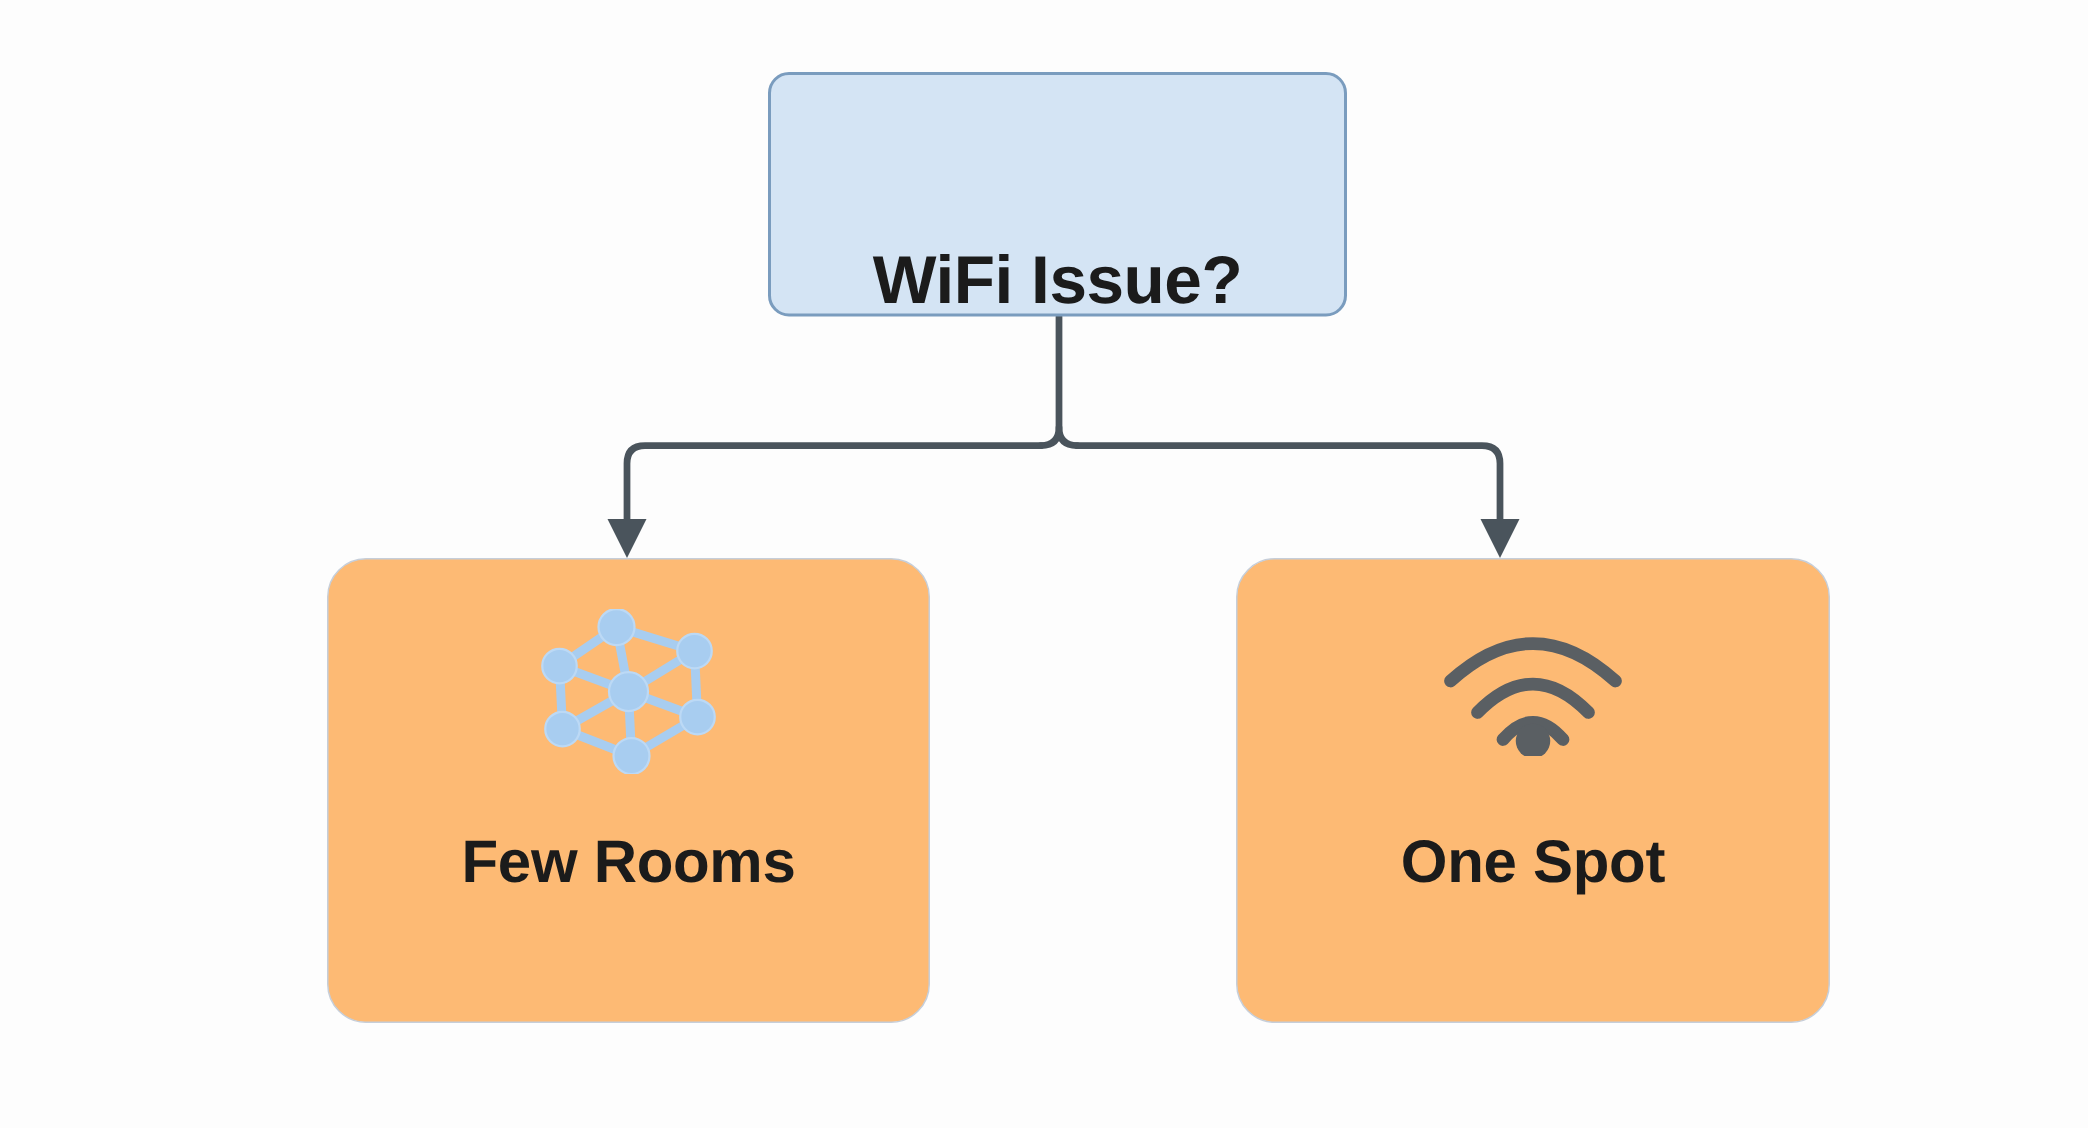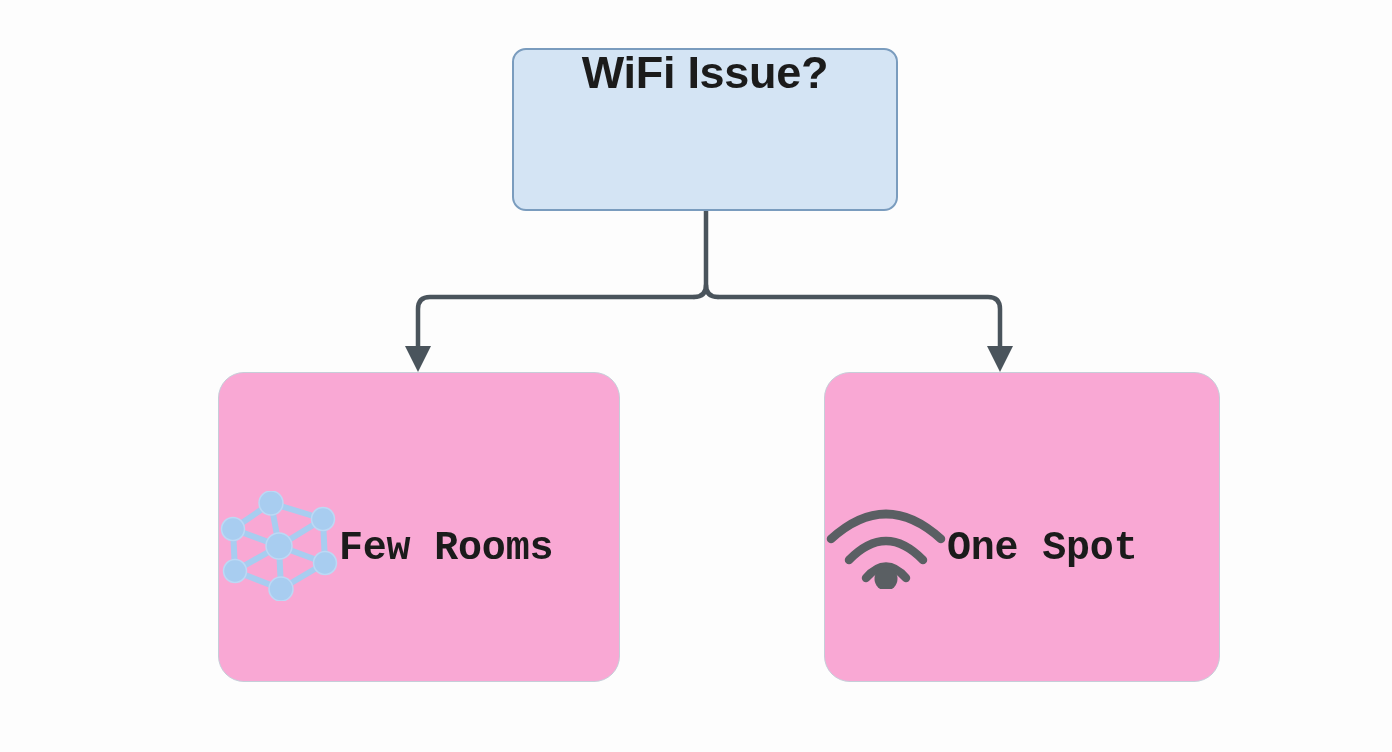--- a/index.html
+++ b/index.html
@@ -33,45 +33,44 @@
     position: absolute;
     left: 512px;
     top: 48px;
     width: 386px;
     height: 163px;
     box-sizing: border-box;
     background: #d4e4f4;
     border: 2px solid #7a9cbe;
     border-radius: 14px;
     display: flex;
-    align-items: flex-start;
+    align-items: flex-end;
     justify-content: center;
   }
   .root-label {
     font-size: 45px;
     font-weight: bold;
     color: #1b1b1b;
     letter-spacing: -0.3px;
     line-height: 1;
   }
   
   .leaf-card {
     position: absolute;
     top: 372px;
     width: 402px;
     height: 310px;
     box-sizing: border-box;
-    background: #f9a8d4;
+    background: #fdba74;
     border: 1.6px solid #c6ced9;
     border-radius: 26px;
     display: flex;
-    flex-direction: row;
+    flex-direction: column;
     align-items: center;
     justify-content: flex-start;
-    font-family: Liberation Mono, monospace;
   }
   .leaf-card.left  { left: 218px; width: 402px; }
   .leaf-card.right { left: 824px; width: 396px; }
   .leaf-icon {
     margin-top: 38px;
     height: 100px;
     display: flex;
     align-items: center;
     justify-content: center;
   }

